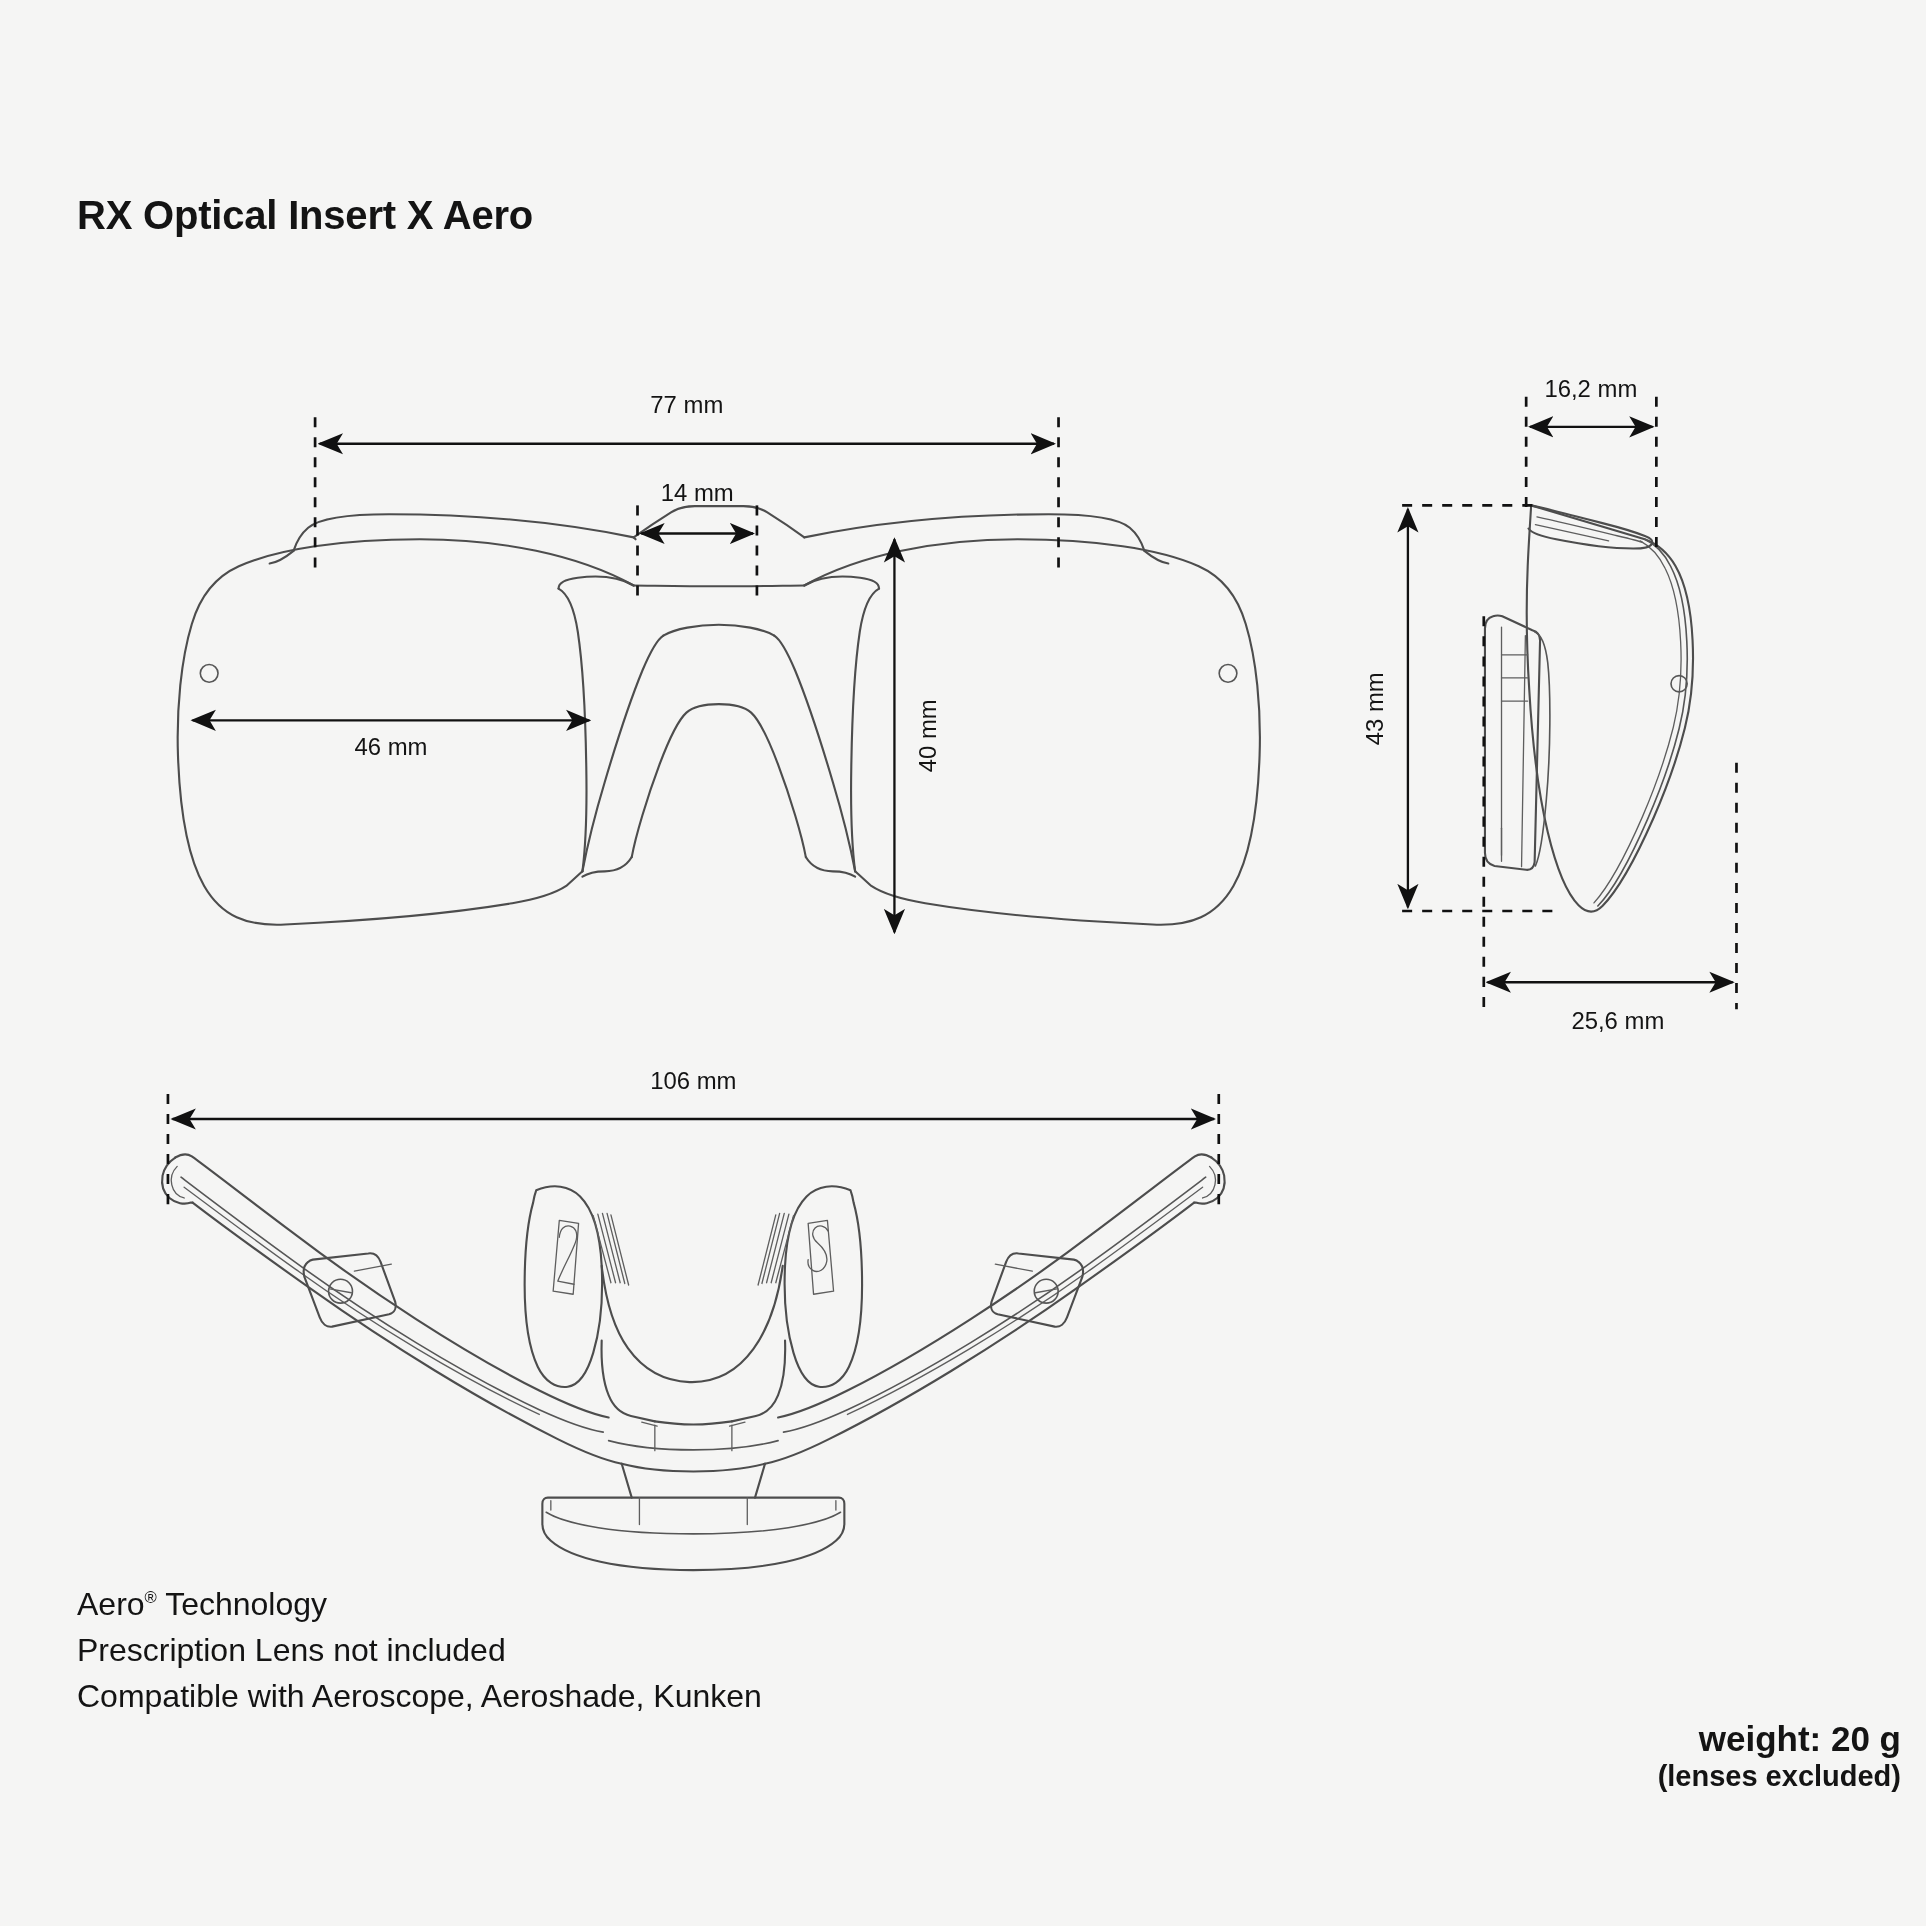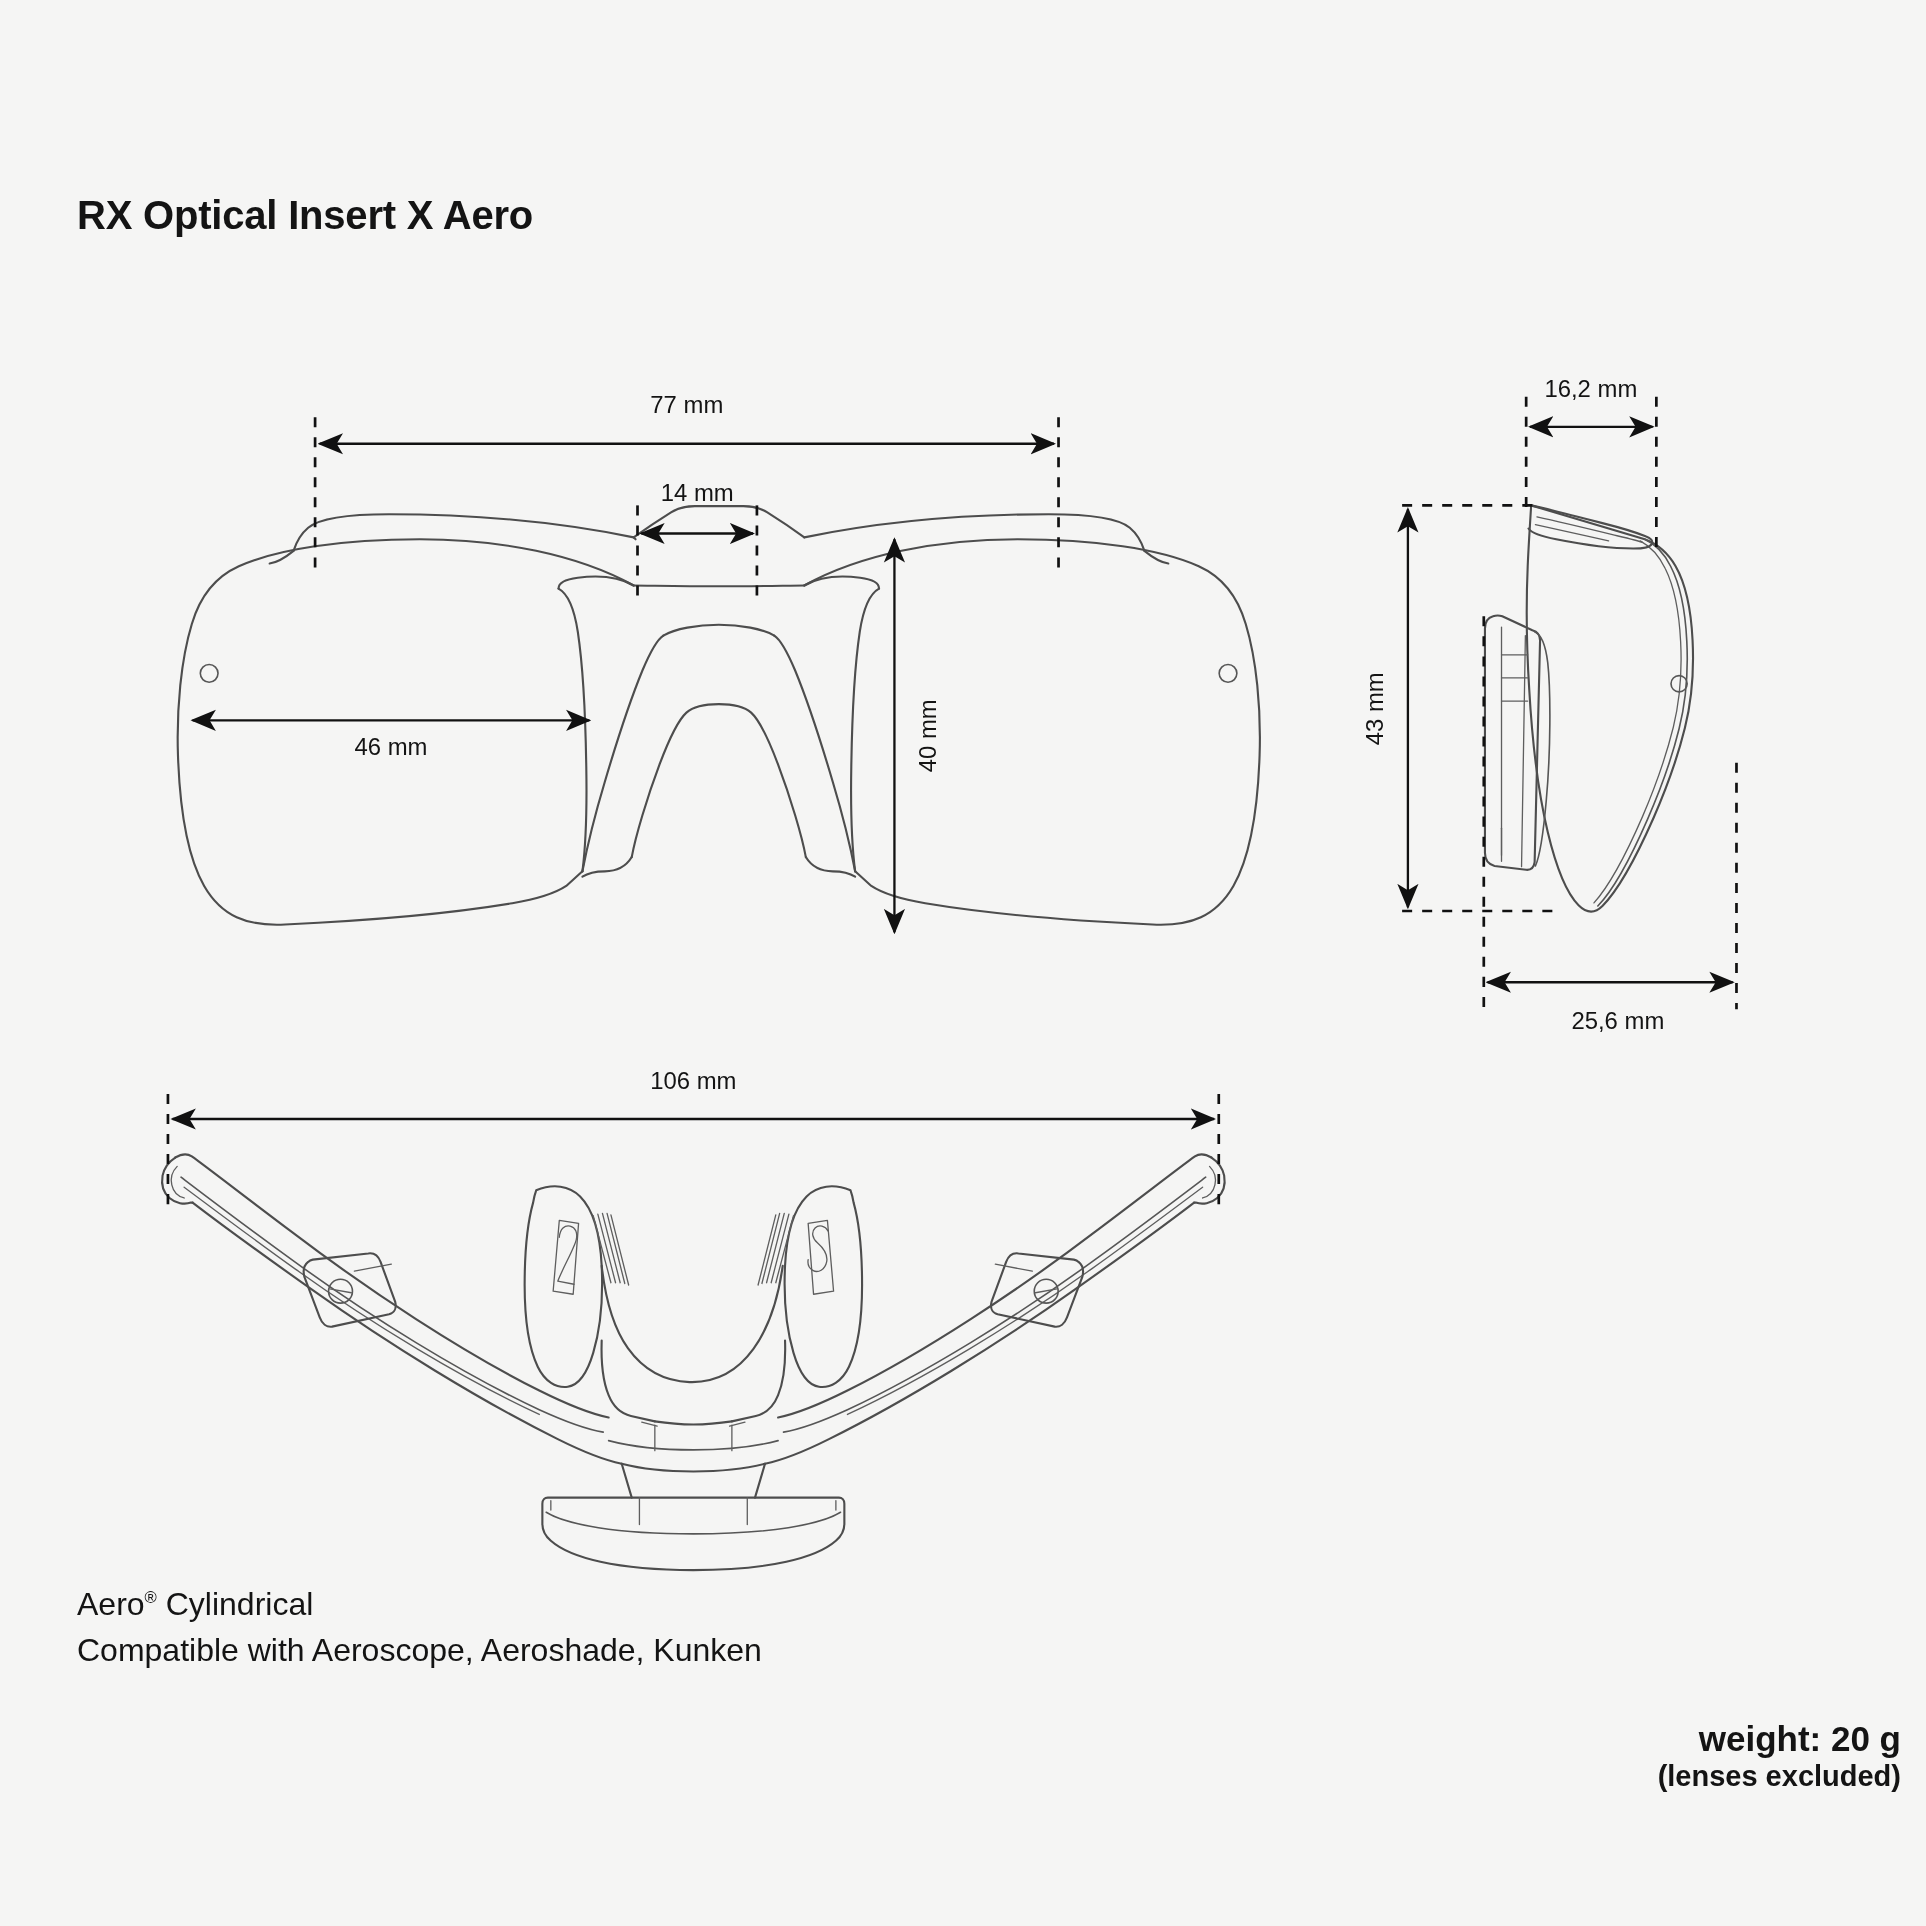--- a/index.html
+++ b/index.html
@@ -614,21 +614,22 @@
     <g>
       <line class="extline" x1="436" y1="2840" x2="436" y2="3148"></line>
       <line class="extline" x1="3164" y1="2840" x2="3164" y2="3148"></line>
       <line class="dimline" x1="448" y1="2905" x2="3152" y2="2905" marker-start="url(#arrL)" marker-end="url(#arrR)"></line>
       <text class="dimtext" x="1800" y="2828" text-anchor="middle">106 mm</text>
     </g>
 
   </svg>
 
   <div class="spec-block">
-    <div class="spec-line"><span>Aero</span><sup>®</sup><span> Cylindrical</span></div>
+    <div class="spec-line"><span>Aero</span><sup>®</sup><span> Technology</span></div>
+    <div class="spec-line">Prescription Lens not included</div>
     <div class="spec-line">Compatible with Aeroscope, Aeroshade, Kunken</div>
   </div>
 
   <div class="weight-block">
     <div class="weight-main">weight: 20 g</div>
     <div class="weight-sub">(lenses excluded)</div>
   </div>
 
 </div>
 

